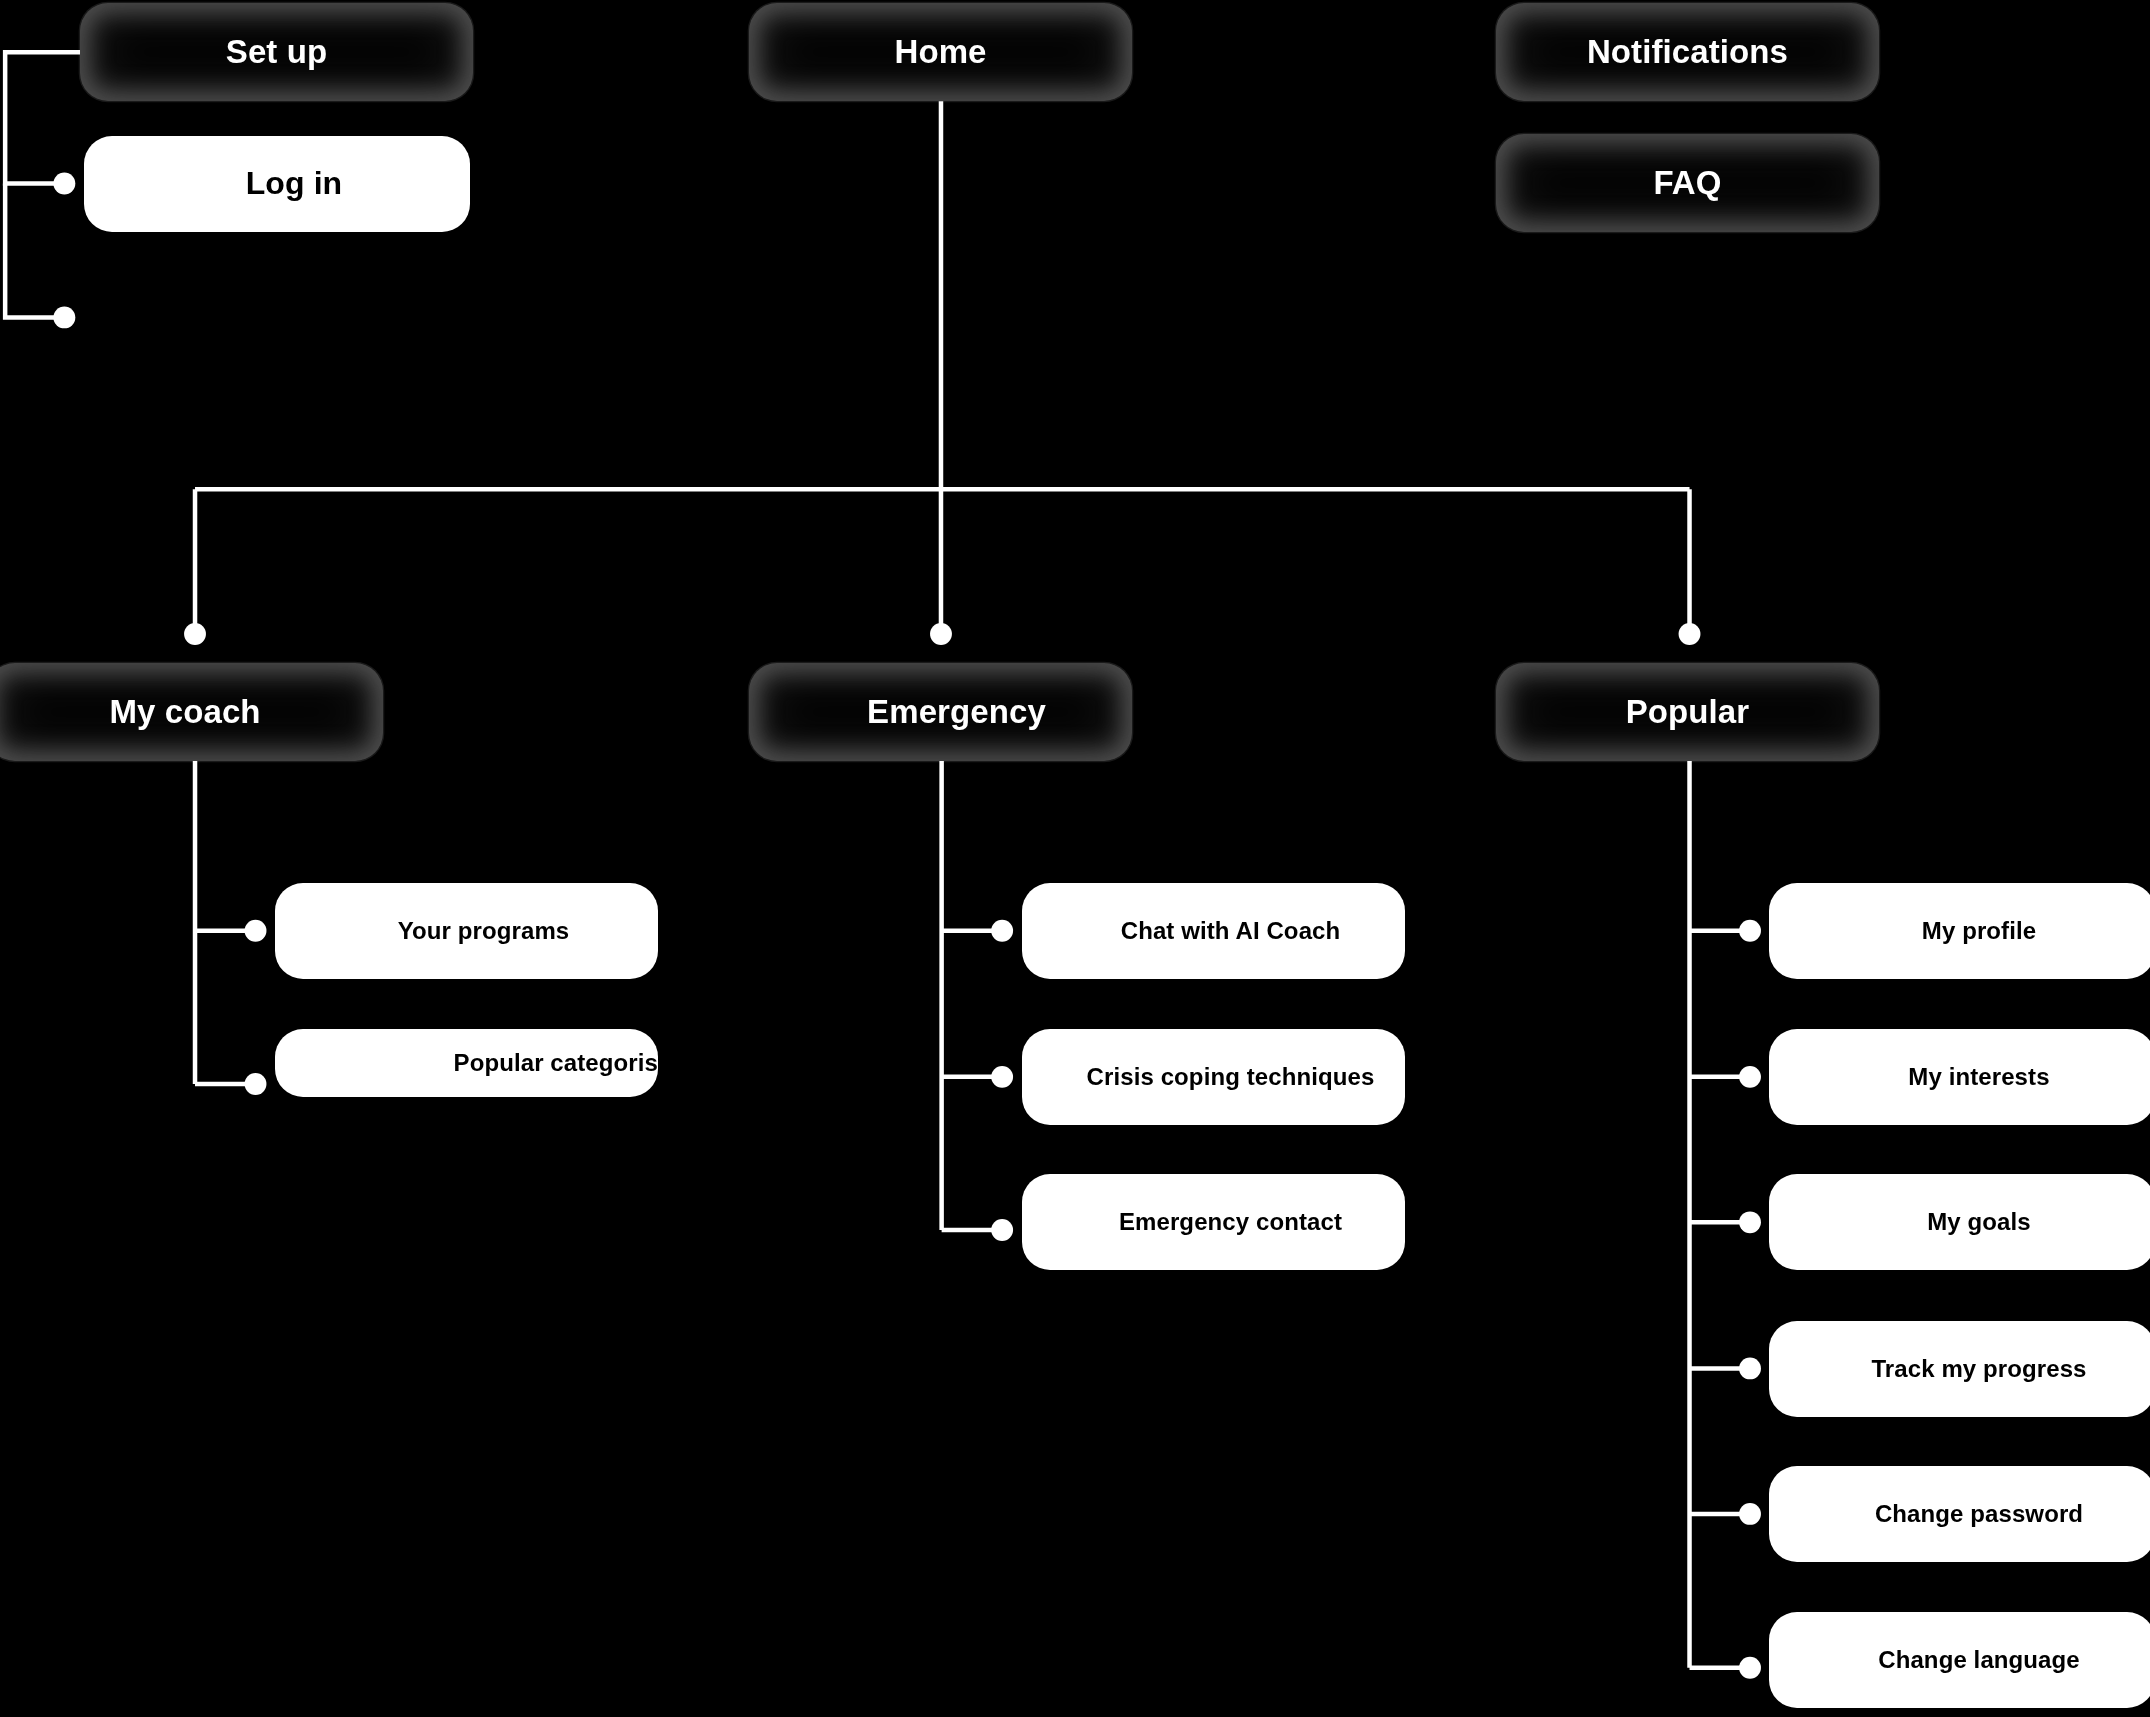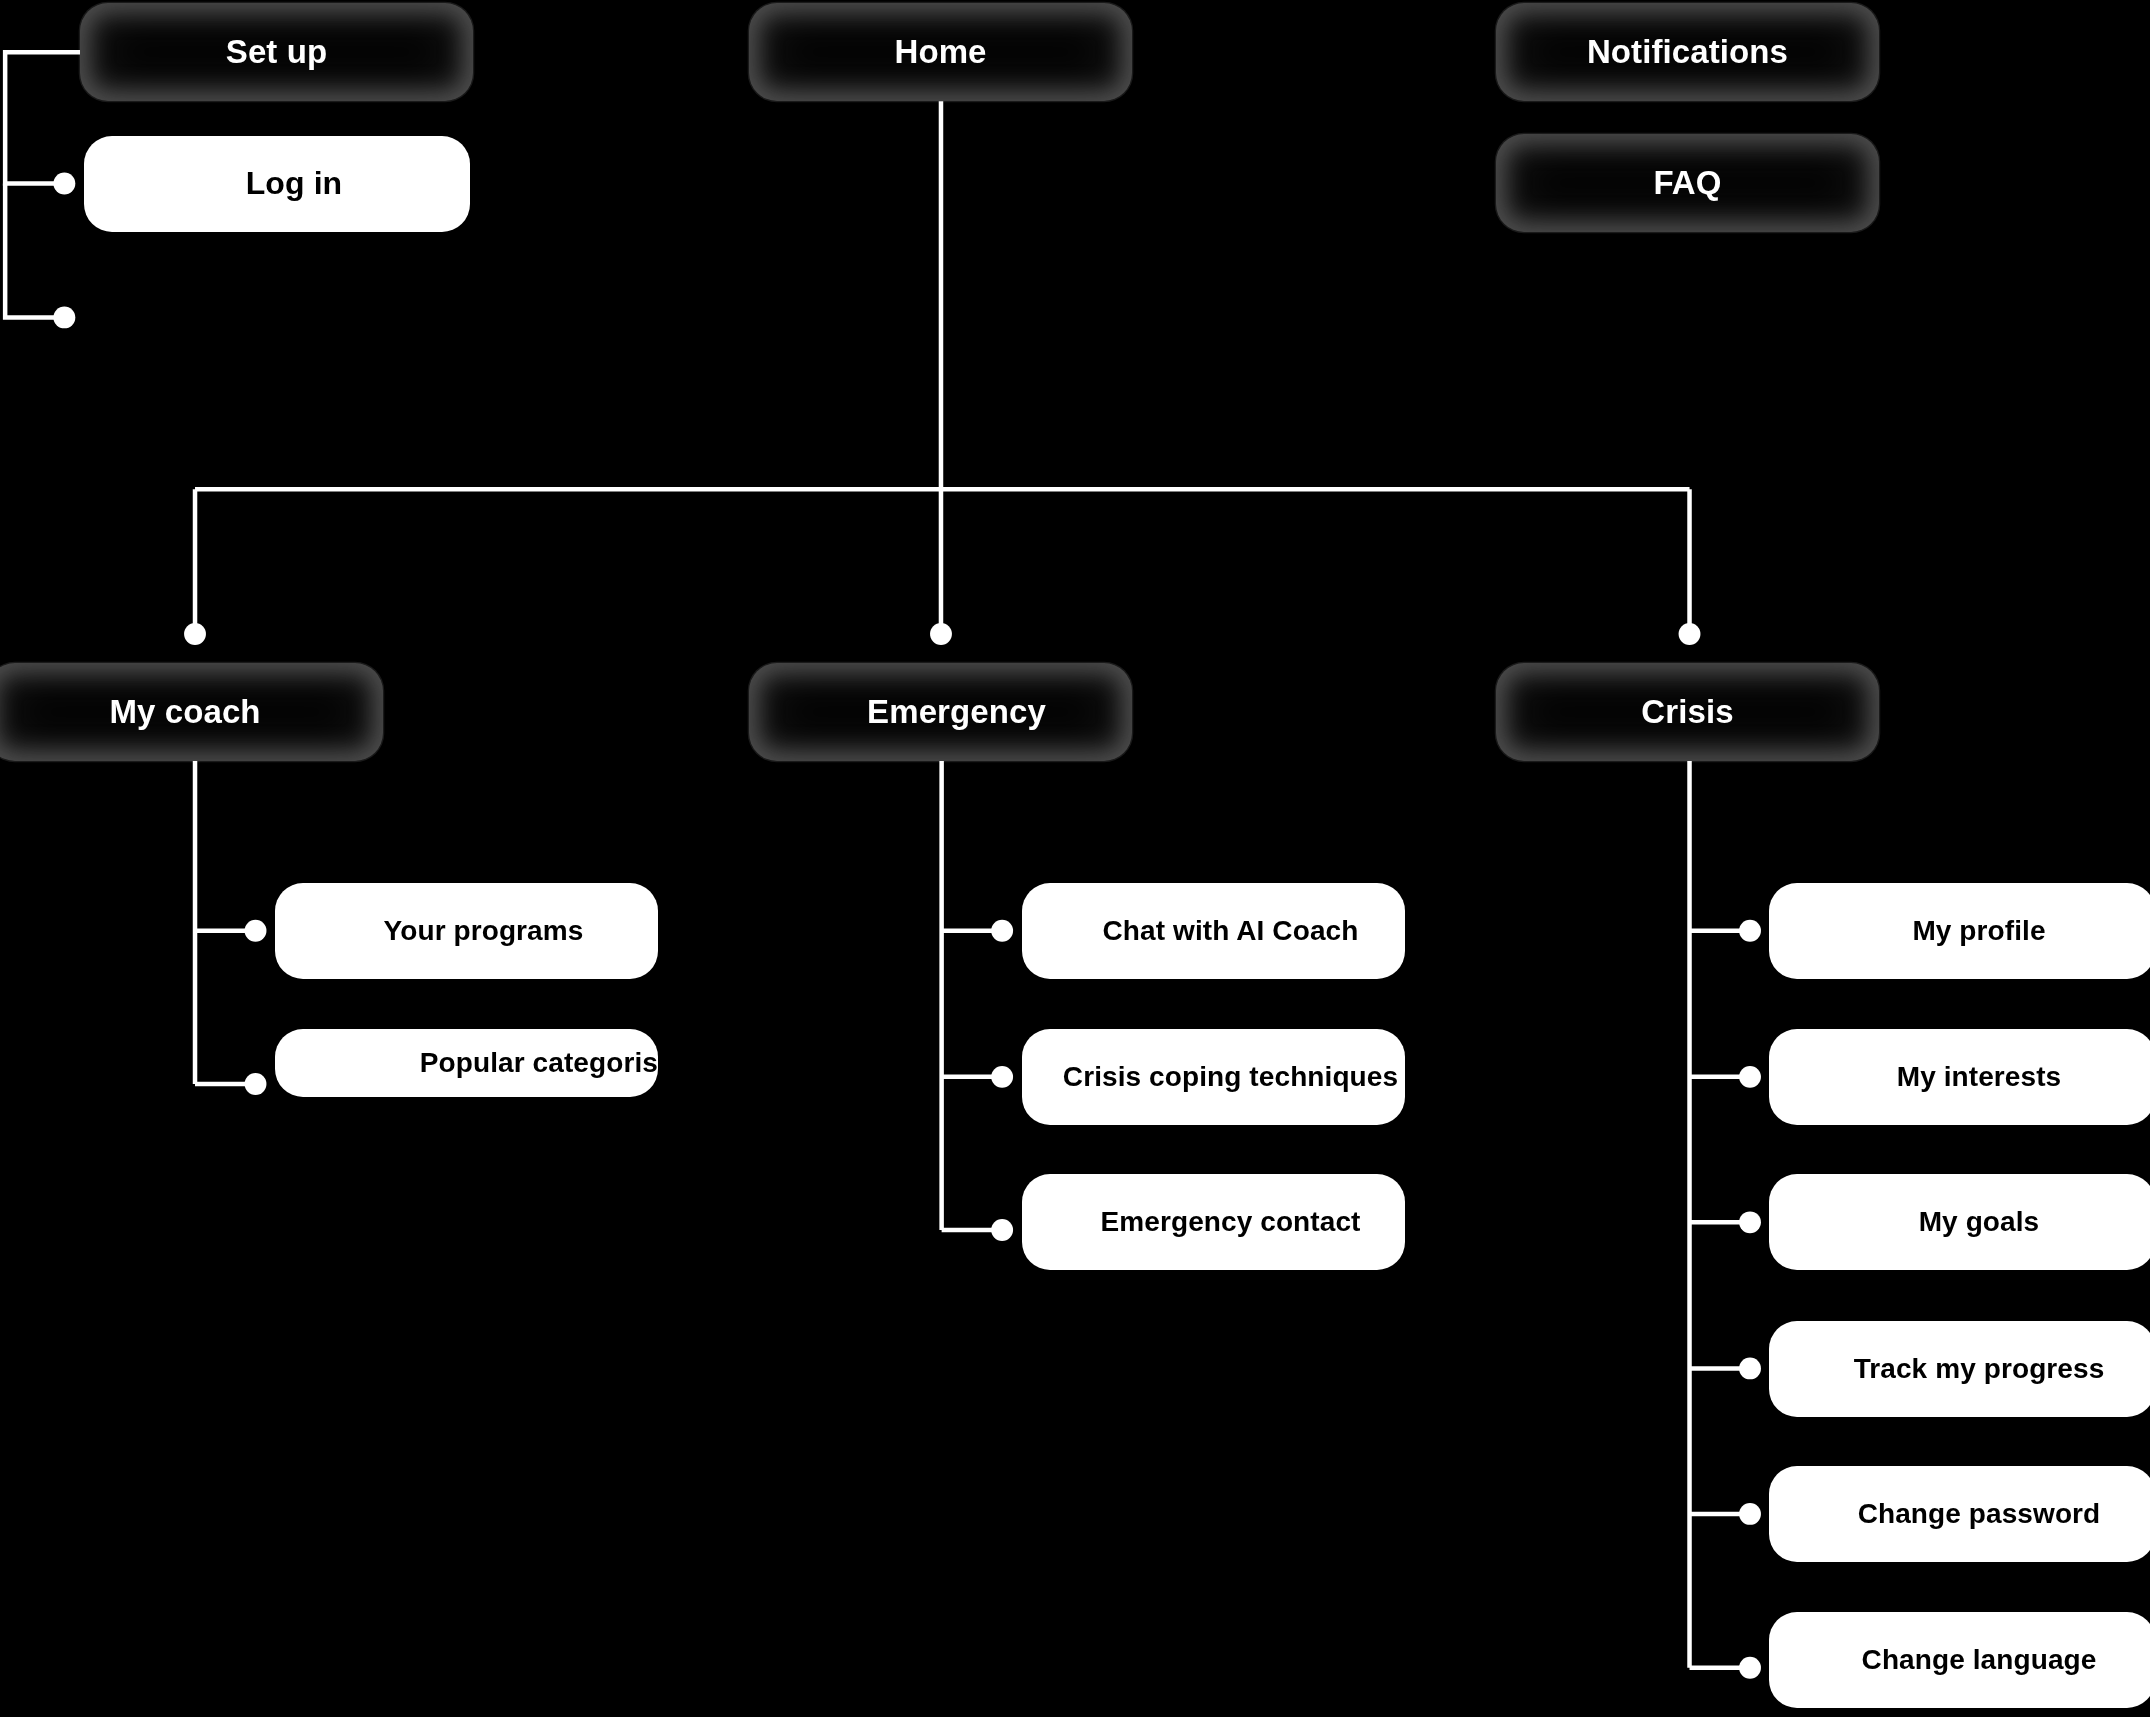--- a/index.html
+++ b/index.html
@@ -60,21 +60,21 @@
     z-index: 2;
   }
   
   .node.light {
     background: #ffffff;
     color: #000000;
     padding-left: 34px;
   }
   .node.light .label {
     font-weight: 700;
-    font-size: 28px;
+    font-size: 24px;
     letter-spacing: 0.1px;
   }
   .node.light.big .label {
     font-size: 32px;
   }
 </style>
 </head>
 <body>
 
 <div id="canvas">
@@ -156,21 +156,21 @@
 
   <div class="node dark" style="left: -13px; top: 663px; width: 396px; height: 98px;">
     <span class="label">My coach</span>
   </div>
 
   <div class="node dark" style="left: 749px; top: 663px; width: 383px; height: 98px; padding-left: 32px;">
     <span class="label">Emergency</span>
   </div>
 
   <div class="node dark" style="left: 1496px; top: 663px; width: 383px; height: 98px;">
-    <span class="label">Crisis</span>
+    <span class="label">Popular</span>
   </div>
 
   <div class="node light" style="left: 275px; top: 883px; width: 383px; height: 96px;">
     <span class="label">Your programs</span>
   </div>
 
   <div class="node light" style="left: 275px; top: 1029px; width: 383px; height: 68px; justify-content: flex-end;">
     <span class="label">Popular categoris</span>
   </div>
 

